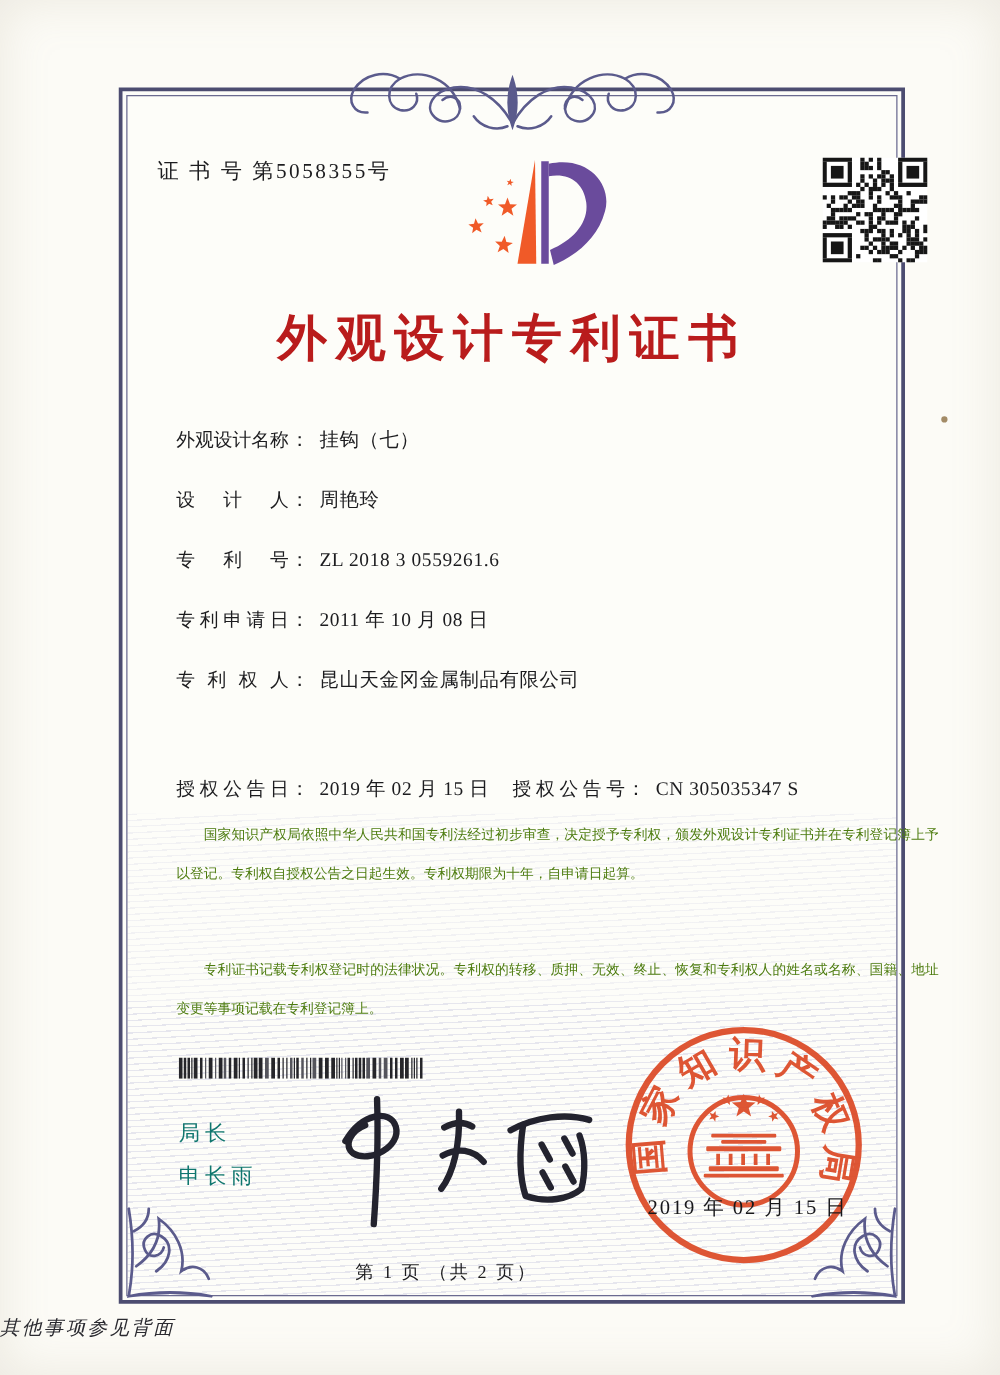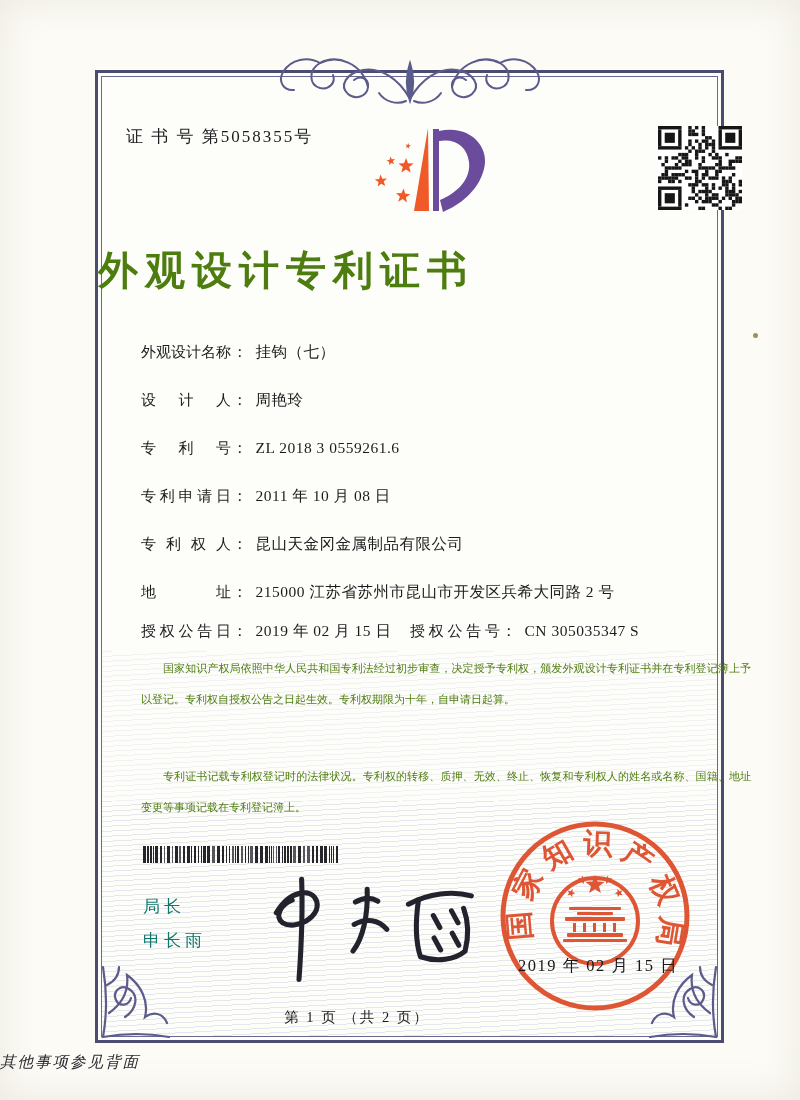--- a/index.html
+++ b/index.html
@@ -25,22 +25,22 @@
   .stripes-faint{
     position:absolute;left:4px;right:4px;bottom:239px;height:150px;
     background:repeating-linear-gradient(177deg,rgba(125,125,185,.09) 0 1px,rgba(255,255,255,0) 1px 5px);
     pointer-events:none;
   }
   
   .cert-no{position:absolute;left:28px;top:52px;font-size:17px;letter-spacing:2px;}
   .logo{position:absolute;left:273px;top:43px;width:125px;height:100px;}
   .qr{position:absolute;left:560px;top:53px;width:84px;height:84px;}
   .title{
-    position:absolute;left:0;right:0;top:170px;text-align:left;
-    font-size:40px;font-weight:700;letter-spacing:7px;color:#4d7c0f;
+    position:absolute;left:0;right:0;top:170px;text-align:center;
+    font-size:40px;font-weight:700;letter-spacing:7px;color:#b91c1c;
   }
   
   .field{position:absolute;left:43px;height:24px;font-size:15.5px;white-space:nowrap;}
   .flabel{
     display:inline-block;width:90px;font-size:15px;
     text-align:justify;text-align-last:justify;vertical-align:baseline;
   }
   .fcolon{display:inline-block;margin-left:1px;}
   .fvalue{margin-left:8px;letter-spacing:.5px;}
   .f0{top:269px}.f1{top:317px}.f2{top:365px}.f3{top:413px}.f4{top:461px}.f5{top:509px}
@@ -350,23 +350,20 @@
   </div>
   <div class="field f2">
     <span class="flabel">专利号</span><span class="fcolon">：</span><span class="fvalue">ZL 2018 3 0559261.6</span>
   </div>
   <div class="field f3">
     <span class="flabel">专利申请日</span><span class="fcolon">：</span><span class="fvalue">2011 年 10 月 08 日</span>
   </div>
   <div class="field f4">
     <span class="flabel">专利权人</span><span class="fcolon">：</span><span class="fvalue">昆山天金冈金属制品有限公司</span>
   </div>
-  <div class="field f5">
-    <span class="flabel">地址</span><span class="fcolon">：</span><span class="fvalue">215000 江苏省苏州市昆山市开发区兵希大同路 2 号</span>
-  </div>
   <div class="field grant-row">
     <span>
       <span class="flabel">授权公告日</span><span class="fcolon">：</span><span class="fvalue">2019 年 02 月 15 日</span>
     </span>
     <span class="grant-no">
       <span class="flabel">授权公告号</span><span class="fcolon">：</span><span class="fvalue">CN 305035347 S</span>
     </span>
   </div>
 
   <div class="para p0">国家知识产权局依照中华人民共和国专利法经过初步审查，决定授予专利权，颁发外观设计专利证书并在专利登记簿上予以登记。专利权自授权公告之日起生效。专利权期限为十年，自申请日起算。</div>

